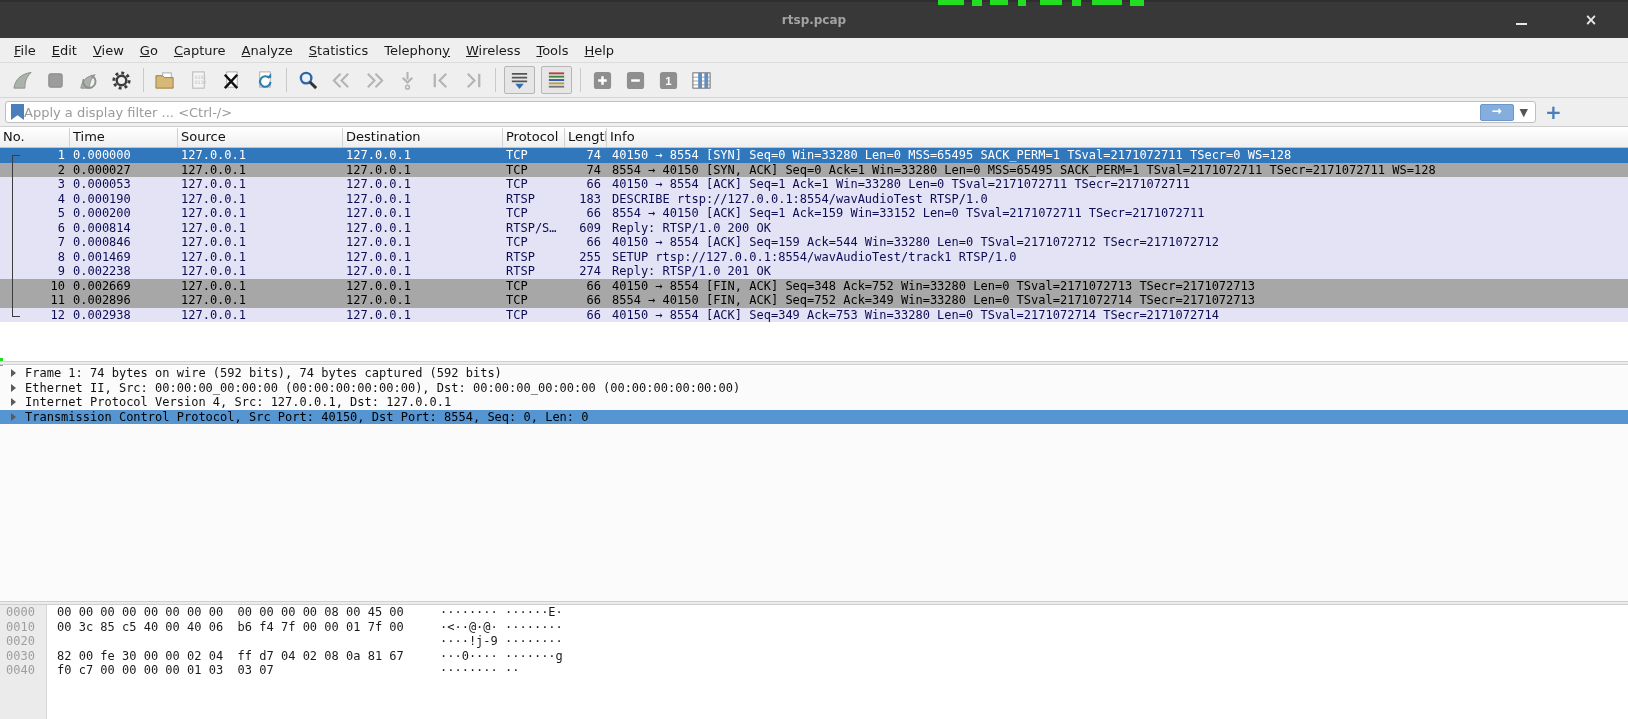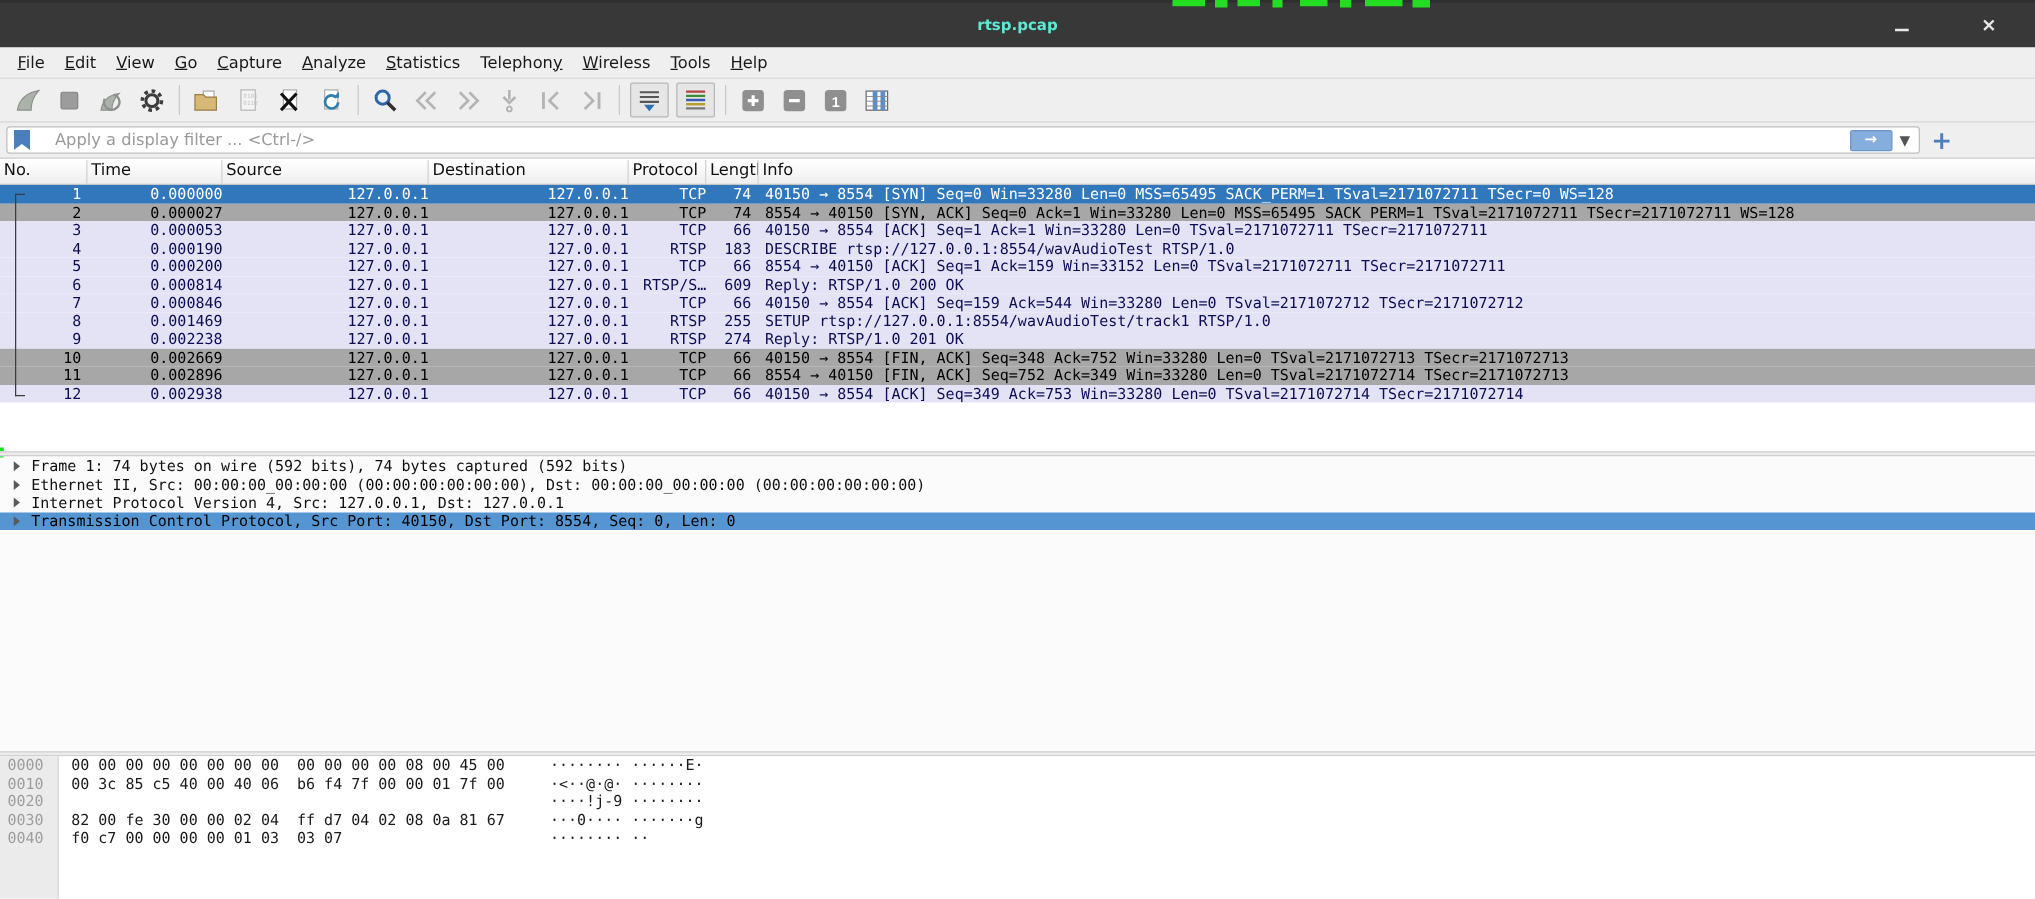--- a/index.html
+++ b/index.html
@@ -3,21 +3,21 @@
 <meta charset="utf-8">
 <style>
   html,body{margin:0;padding:0;background:#ffffff;}
   body{width:1628px;height:719px;position:relative;overflow:hidden;
        font-family:"DejaVu Sans",sans-serif;}
   .abs{position:absolute;}
 
   
   .titlebar{left:0;top:0;width:1628px;height:36px;background:#383838;border-top:2px solid #2e2e2e;}
   .titlebar .title{position:absolute;left:0;right:0;top:11px;text-align:center;
-      color:#5eead4;font-size:12px;font-weight:bold;}
+      color:#a3a3a3;font-size:12px;font-weight:bold;}
   .win-btn{position:absolute;top:8px;width:26px;height:20px;color:#e8e8e8;
       display:flex;align-items:center;justify-content:center;font-size:15px;cursor:default;}
   .win-btn.min span{display:block;width:11px;height:2px;background:#e8e8e8;margin-top:8px;}
   .artifact{background:#22dd22;position:absolute;}
 
   
   .menubar{left:0;top:38px;width:1628px;height:24px;background:#efefef;
       display:flex;align-items:center;padding-left:6px;box-sizing:border-box;}
   .menu-item{font-size:13px;color:#1a1a1a;padding:2px 8px;white-space:nowrap;}
   .menu-item u{text-decoration:underline;}
@@ -30,39 +30,39 @@
   .tb-btn.boxed{border:1px solid #b6b6b6;border-radius:2px;background:#e6e6e6;width:29px;}
   .tb-sep{width:1px;height:24px;background:#c9c9c9;margin:0 5px;}
 
   
   .filterbar{left:0;top:97px;width:1628px;height:30px;background:#efefef;
       border-top:1px solid #d6d6d6;border-bottom:1px solid #cfcfcf;box-sizing:border-box;}
   .filter-input{position:absolute;left:5px;top:3px;width:1531px;height:22px;background:#ffffff;
       border:1px solid #bfbfbf;border-radius:3px;box-sizing:border-box;display:flex;align-items:center;}
   .bookmark{width:13px;height:16px;background:#4a7fbb;margin-left:5px;
       clip-path:polygon(0 0,100% 0,100% 100%,50% 70%,0 100%);}
-  .filter-placeholder{color:#9a9a9a;font-size:13px;margin-left:20px;flex:1;}
+  .filter-placeholder{color:#9a9a9a;font-size:13px;margin-left:0;flex:1;}
   .apply-btn{width:32px;height:15px;background:#85aede;border:1px solid #6b97c9;border-radius:2px;
       color:#ffffff;font-size:12px;line-height:13px;text-align:center;margin-right:6px;font-weight:bold;}
   .filter-caret{color:#555;font-size:11px;margin-right:7px;}
   .add-btn{position:absolute;left:1545px;top:2px;color:#4a7fbb;font-size:20px;font-weight:bold;}
 
   
   .grid-cols{display:grid;grid-template-columns:70px 108px 165px 160px 62px 42px auto;}
   .list-header{left:0;top:128px;width:1628px;height:19px;background:linear-gradient(#ffffff,#efefef);
       border-bottom:1px solid #c4c4c4;font-size:13px;color:#111;}
   .list-header .hcell{border-right:1px solid #d2d2d2;padding:1px 2px 0 3px;white-space:nowrap;overflow:hidden;}
   .list-header .hcell:last-child{border-right:none;}
   .packet-rows{left:0;top:148px;width:1628px;height:174px;
       font-family:"DejaVu Sans Mono",monospace;font-size:12px;}
   .prow{height:14.5px;line-height:14.5px;white-space:nowrap;}
   .prow>div{overflow:hidden;}
   .prow .c-no{text-align:right;padding-right:5px;}
   .prow .c-len{text-align:right;padding-right:6px;}
-  .prow .c-time,.prow .c-src,.prow .c-dst,.prow .c-proto{padding-left:3px;text-align:right;}
+  .prow .c-time,.prow .c-src,.prow .c-dst,.prow .c-proto{padding-left:3px;}
   .prow .c-info{padding-left:5px;}
   .prow.lavender{background:#e4e3f5;color:#0c0c54;}
   .prow.gray{background:#a7a7a7;color:#000000;}
   .prow.selected{background:#3077bc;color:#ffffff;}
   .bracket{position:absolute;left:12px;top:7px;width:7px;height:160px;
       border-left:1px solid #3c3c3c;border-top:1px solid #3c3c3c;border-bottom:1px solid #3c3c3c;}
 
   
   .splitter{left:0;width:1628px;height:4px;background:#ececec;
       border-top:1px solid #cfcfcf;border-bottom:1px solid #cfcfcf;box-sizing:border-box;}

